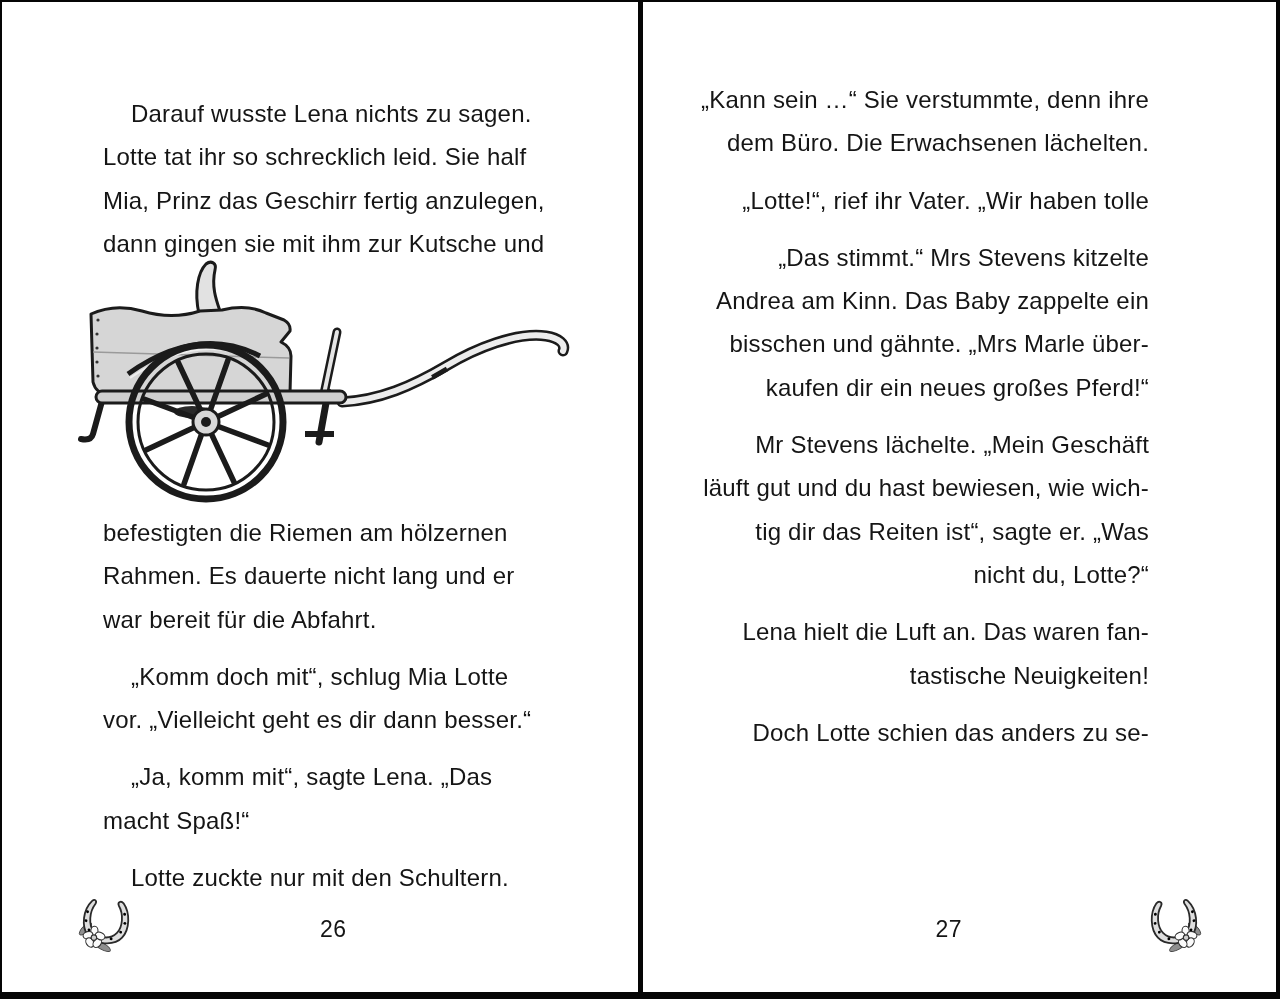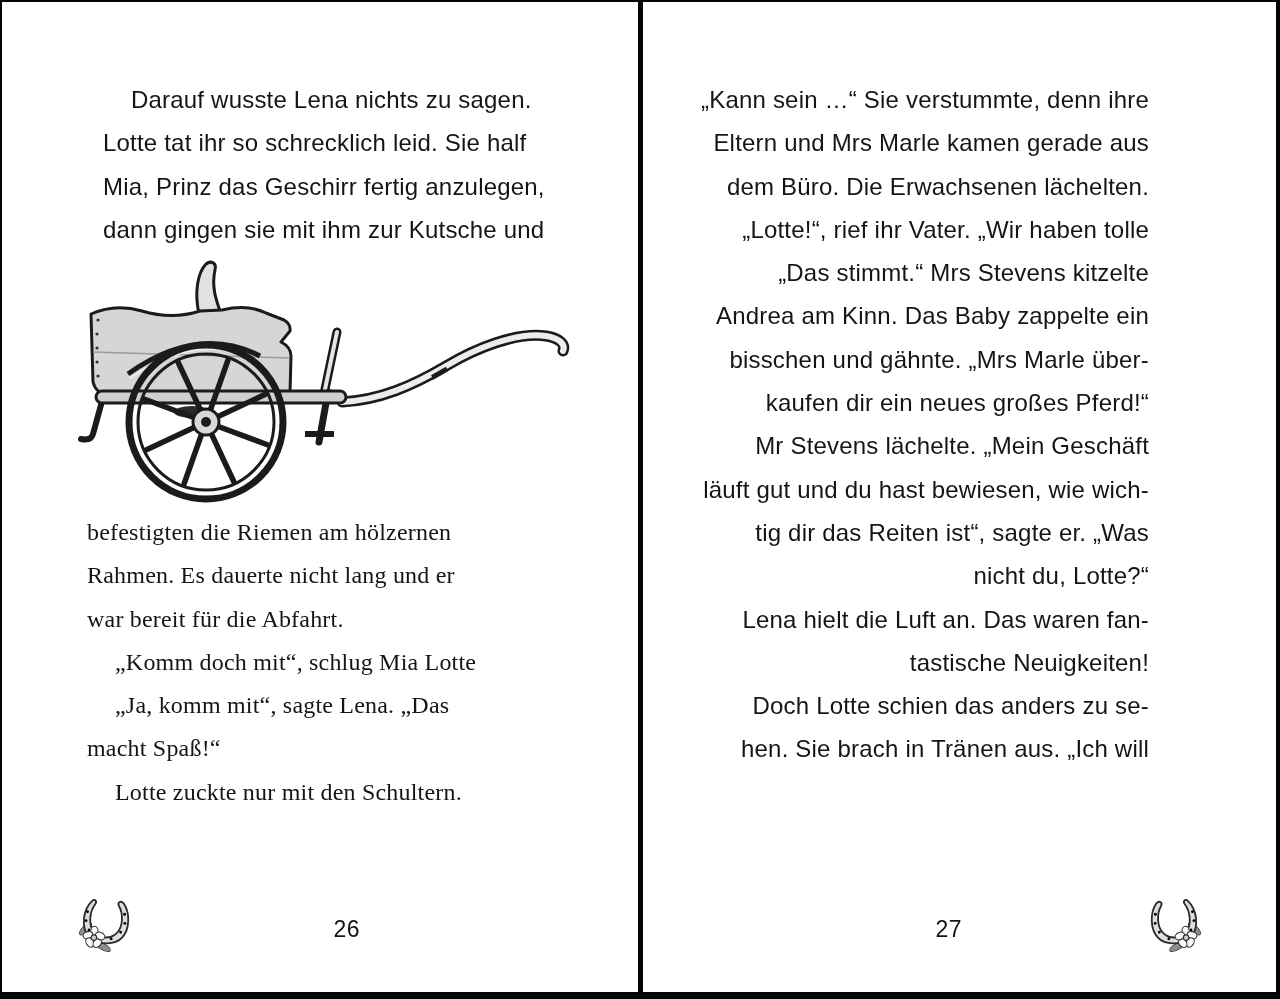--- a/index.html
+++ b/index.html
@@ -13,26 +13,26 @@
   .edge-left   { left:0; top:0; width:2px; height:999px; }
   .edge-right  { left:1276px; top:0; width:4px; height:999px; }
   .edge-bottom { left:0; top:992px; width:1280px; height:7px; }
   .gutter      { position:absolute; left:638px; top:0; width:5px; height:999px; background:#050505; }
 
   .textcol {
     position:absolute; font-size:24px; line-height:43.3px;
     letter-spacing:0.2px; white-space:nowrap;
   }
   .text-line { height:43.3px; }
-  .text-line.indent { padding-left:28px; }
+  .text-line.indent { padding-left:28px;margin-top:14px; }
 
   .page-number {
     position:absolute; top:916px; font-size:23px; letter-spacing:0.5px;
   }
-  #pagenum-left  { left:320px; width:40px; text-align:right; }
+  #pagenum-left  { left:320px; width:40px; text-align:left; }
   #pagenum-right { left:922px; width:40px; text-align:right; }
 
   .illustration { position:absolute; left:60px; top:252px; }
 
   .ornament { position:absolute; top:889px; width:58px; height:66px; }
   #ornament-left  { left:76px;  transform:rotate(4deg); }
   #ornament-right { left:1146px; transform:scaleX(-1) rotate(4deg); }
 </style>
 </head>
 <body>
@@ -96,25 +96,26 @@
           <line x1="135" y1="166" x2="84" y2="147"></line>
           <line x1="141" y1="159" x2="118" y2="110"></line>
           <line x1="150" y1="159" x2="168" y2="108"></line>
           <line x1="157" y1="165" x2="206" y2="142"></line>
         </g>
         <circle cx="146" cy="170" r="13" fill="#d8d8d8" stroke="#1b1b1b" stroke-width="3"></circle>
         <circle cx="146" cy="170" r="5" fill="#1b1b1b"></circle>
       </svg>
     </div>
 
-    <div class="textcol" style="left:87px; top:511px;font-family:Liberation Serif, serif;">
+    <div class="textcol" style="left:103px; top:511px;">
         <div class="text-line">befestigten die Riemen am hölzernen</div>
         <div class="text-line">Rahmen. Es dauerte nicht lang und er</div>
         <div class="text-line">war bereit für die Abfahrt.</div>
         <div class="text-line indent">„Komm doch mit“, schlug Mia Lotte</div>
+        <div class="text-line">vor. „Vielleicht geht es dir dann besser.“</div>
         <div class="text-line indent">„Ja, komm mit“, sagte Lena. „Das</div>
         <div class="text-line">macht Spaß!“</div>
         <div class="text-line indent">Lotte zuckte nur mit den Schultern.</div>
       </div>
 
     <div class="page-number" id="pagenum-left">26</div>
 
     <div class="ornament" id="ornament-left">
       <svg width="58" height="66" viewBox="0 0 64 68">
         <ellipse cx="11" cy="43" rx="9" ry="3.5" fill="#8f8f8f" stroke="#444" stroke-width="1" transform="rotate(-50 11 43)"></ellipse>
@@ -137,35 +138,33 @@
         </g>
         <circle cx="21" cy="52" r="3" fill="#cfcfcf" stroke="#333" stroke-width="1.2"></circle>
       </svg>
     </div>
   </div>
 
   <div>
 
     <div class="textcol" style="left:701px; top:78px;text-align:right;">
         <div class="text-line">„Kann sein …“ Sie verstummte, denn ihre</div>
-        <div class="text-line">Eltern und Mrs Marle kamen gerade aus</div>
         <div class="text-line">dem Büro. Die Erwachsenen lächelten.</div>
         <div class="text-line indent">„Lotte!“, rief ihr Vater. „Wir haben tolle</div>
         <div class="text-line indent">„Das stimmt.“ Mrs Stevens kitzelte</div>
         <div class="text-line">Andrea am Kinn. Das Baby zappelte ein</div>
         <div class="text-line">bisschen und gähnte. „Mrs Marle über-</div>
         <div class="text-line">kaufen dir ein neues großes Pferd!“</div>
         <div class="text-line indent">Mr Stevens lächelte. „Mein Geschäft</div>
         <div class="text-line">läuft gut und du hast bewiesen, wie wich-</div>
         <div class="text-line">tig dir das Reiten ist“, sagte er. „Was</div>
         <div class="text-line">nicht du, Lotte?“</div>
         <div class="text-line indent">Lena hielt die Luft an. Das waren fan-</div>
         <div class="text-line">tastische Neuigkeiten!</div>
         <div class="text-line indent">Doch Lotte schien das anders zu se-</div>
-        <div class="text-line">hen. Sie brach in Tränen aus. „Ich will</div>
       </div>
 
     <div class="page-number" id="pagenum-right">27</div>
 
     <div class="ornament" id="ornament-right">
       <svg width="58" height="66" viewBox="0 0 64 68">
         <ellipse cx="11" cy="43" rx="9" ry="3.5" fill="#8f8f8f" stroke="#444" stroke-width="1" transform="rotate(-50 11 43)"></ellipse>
         <ellipse cx="31" cy="61" rx="10" ry="3.5" fill="#8f8f8f" stroke="#444" stroke-width="1" transform="rotate(25 31 61)"></ellipse>
         <path d="M16,12 C7,22 6,40 14,50 C22,60 44,60 52,50 C60,40 59,22 51,12 C48,9 44,11 46,15 C52,24 52,38 46,45 C39,53 27,53 20,45 C14,38 14,24 20,15 C22,11 19,9 16,12 Z" fill="#dedede" stroke="#2a2a2a" stroke-width="2"></path>
         <circle cx="12" cy="24" r="1.6"></circle>

